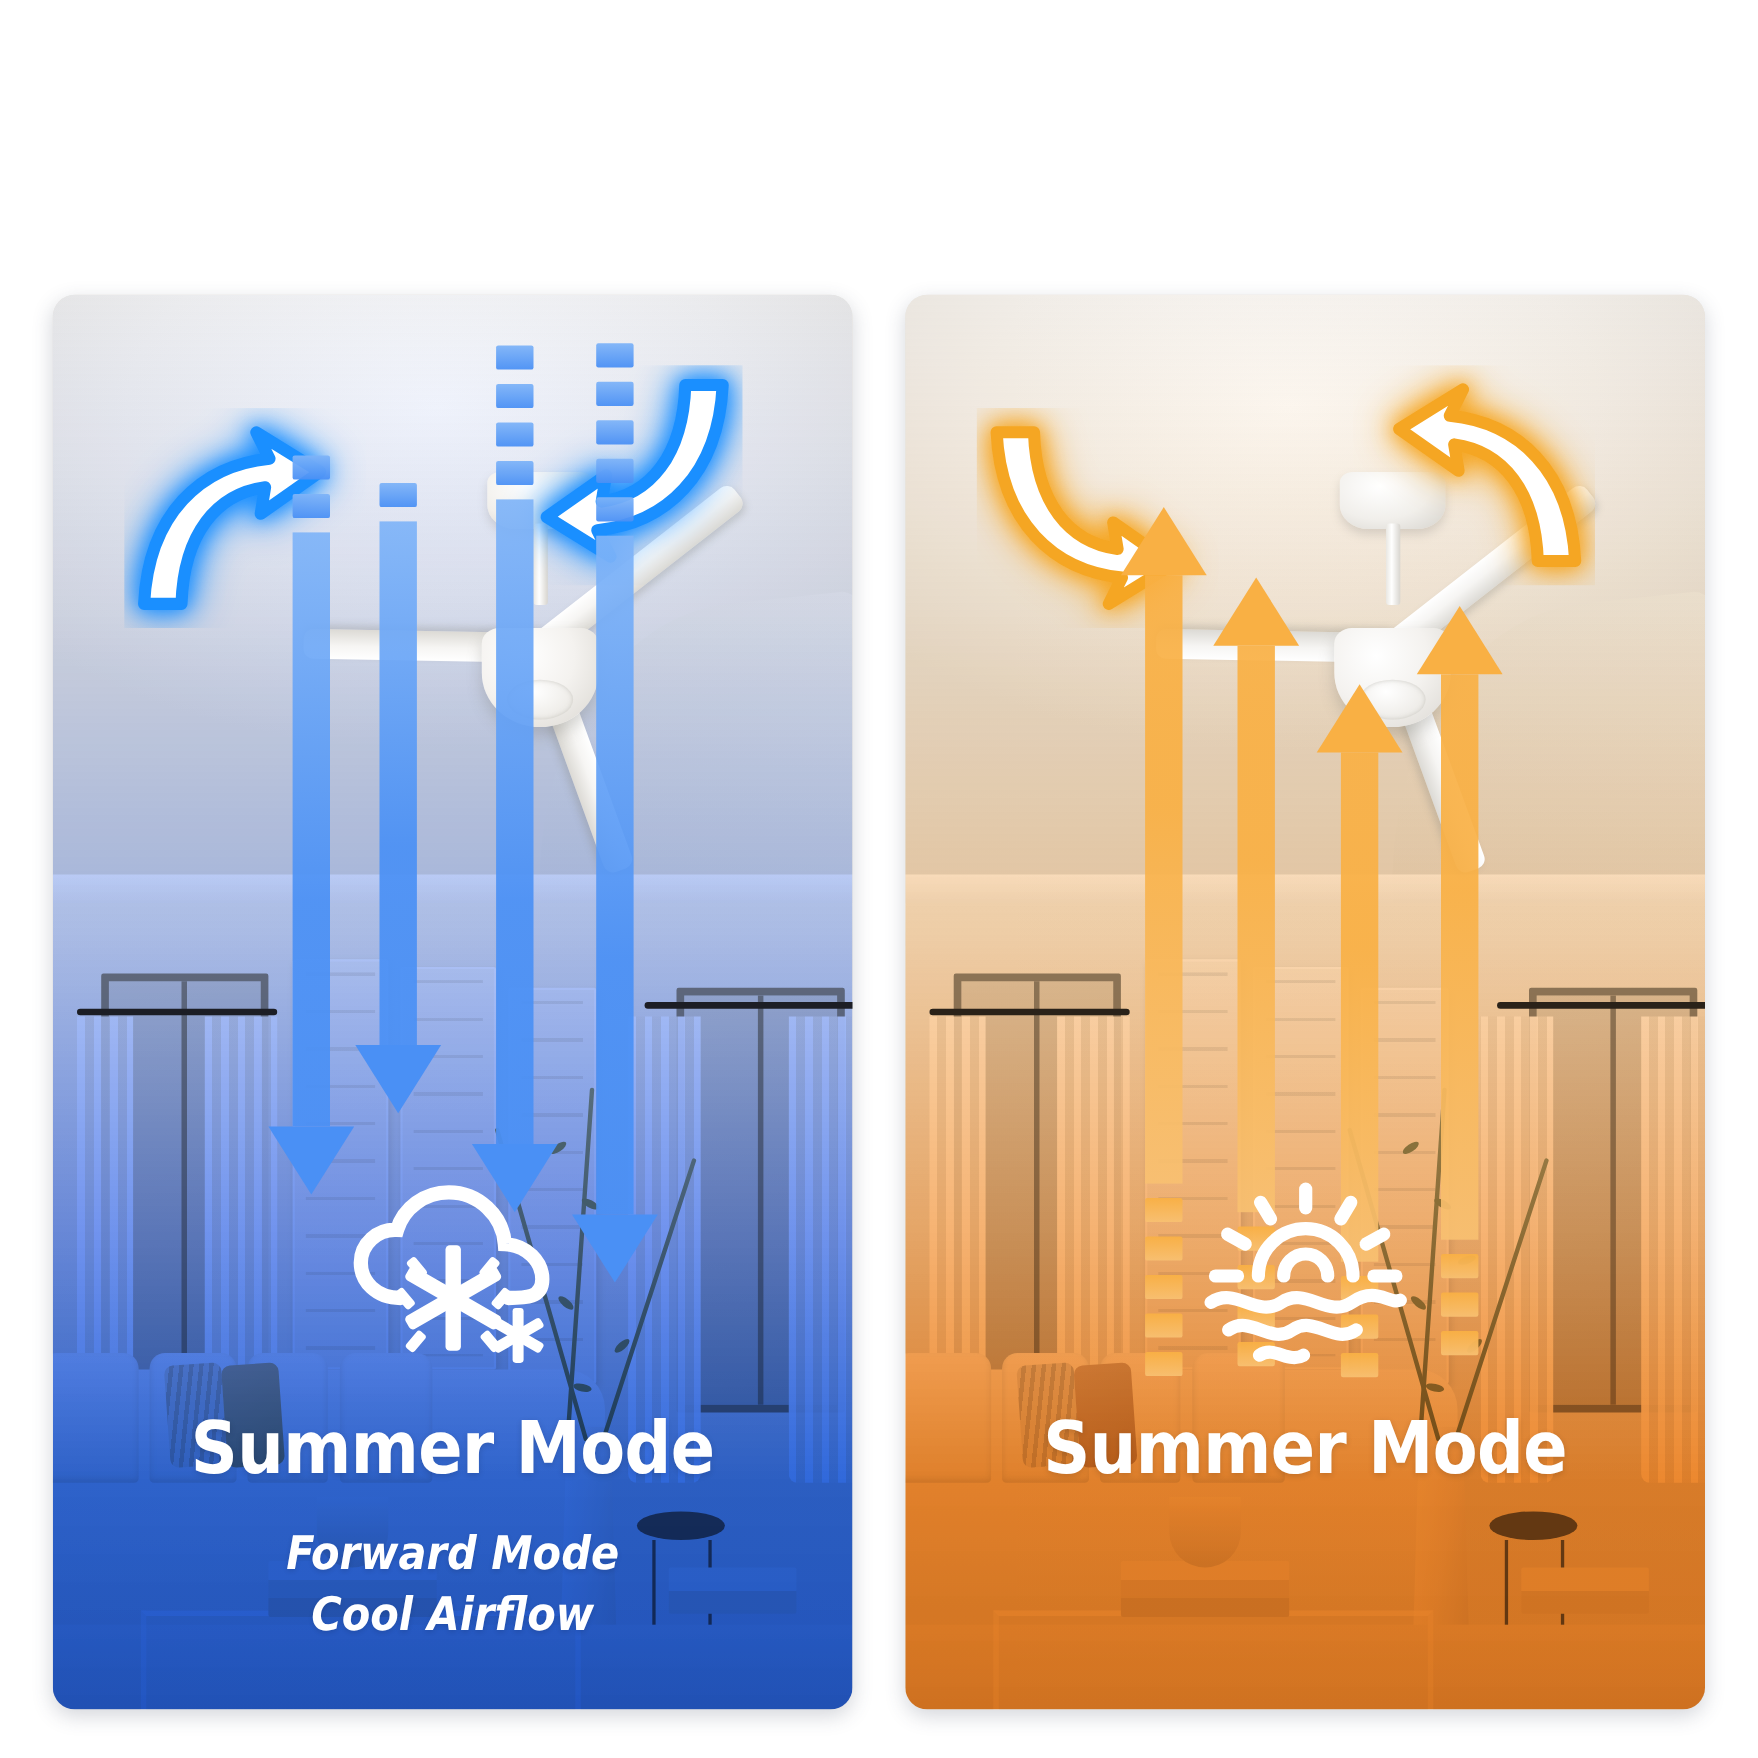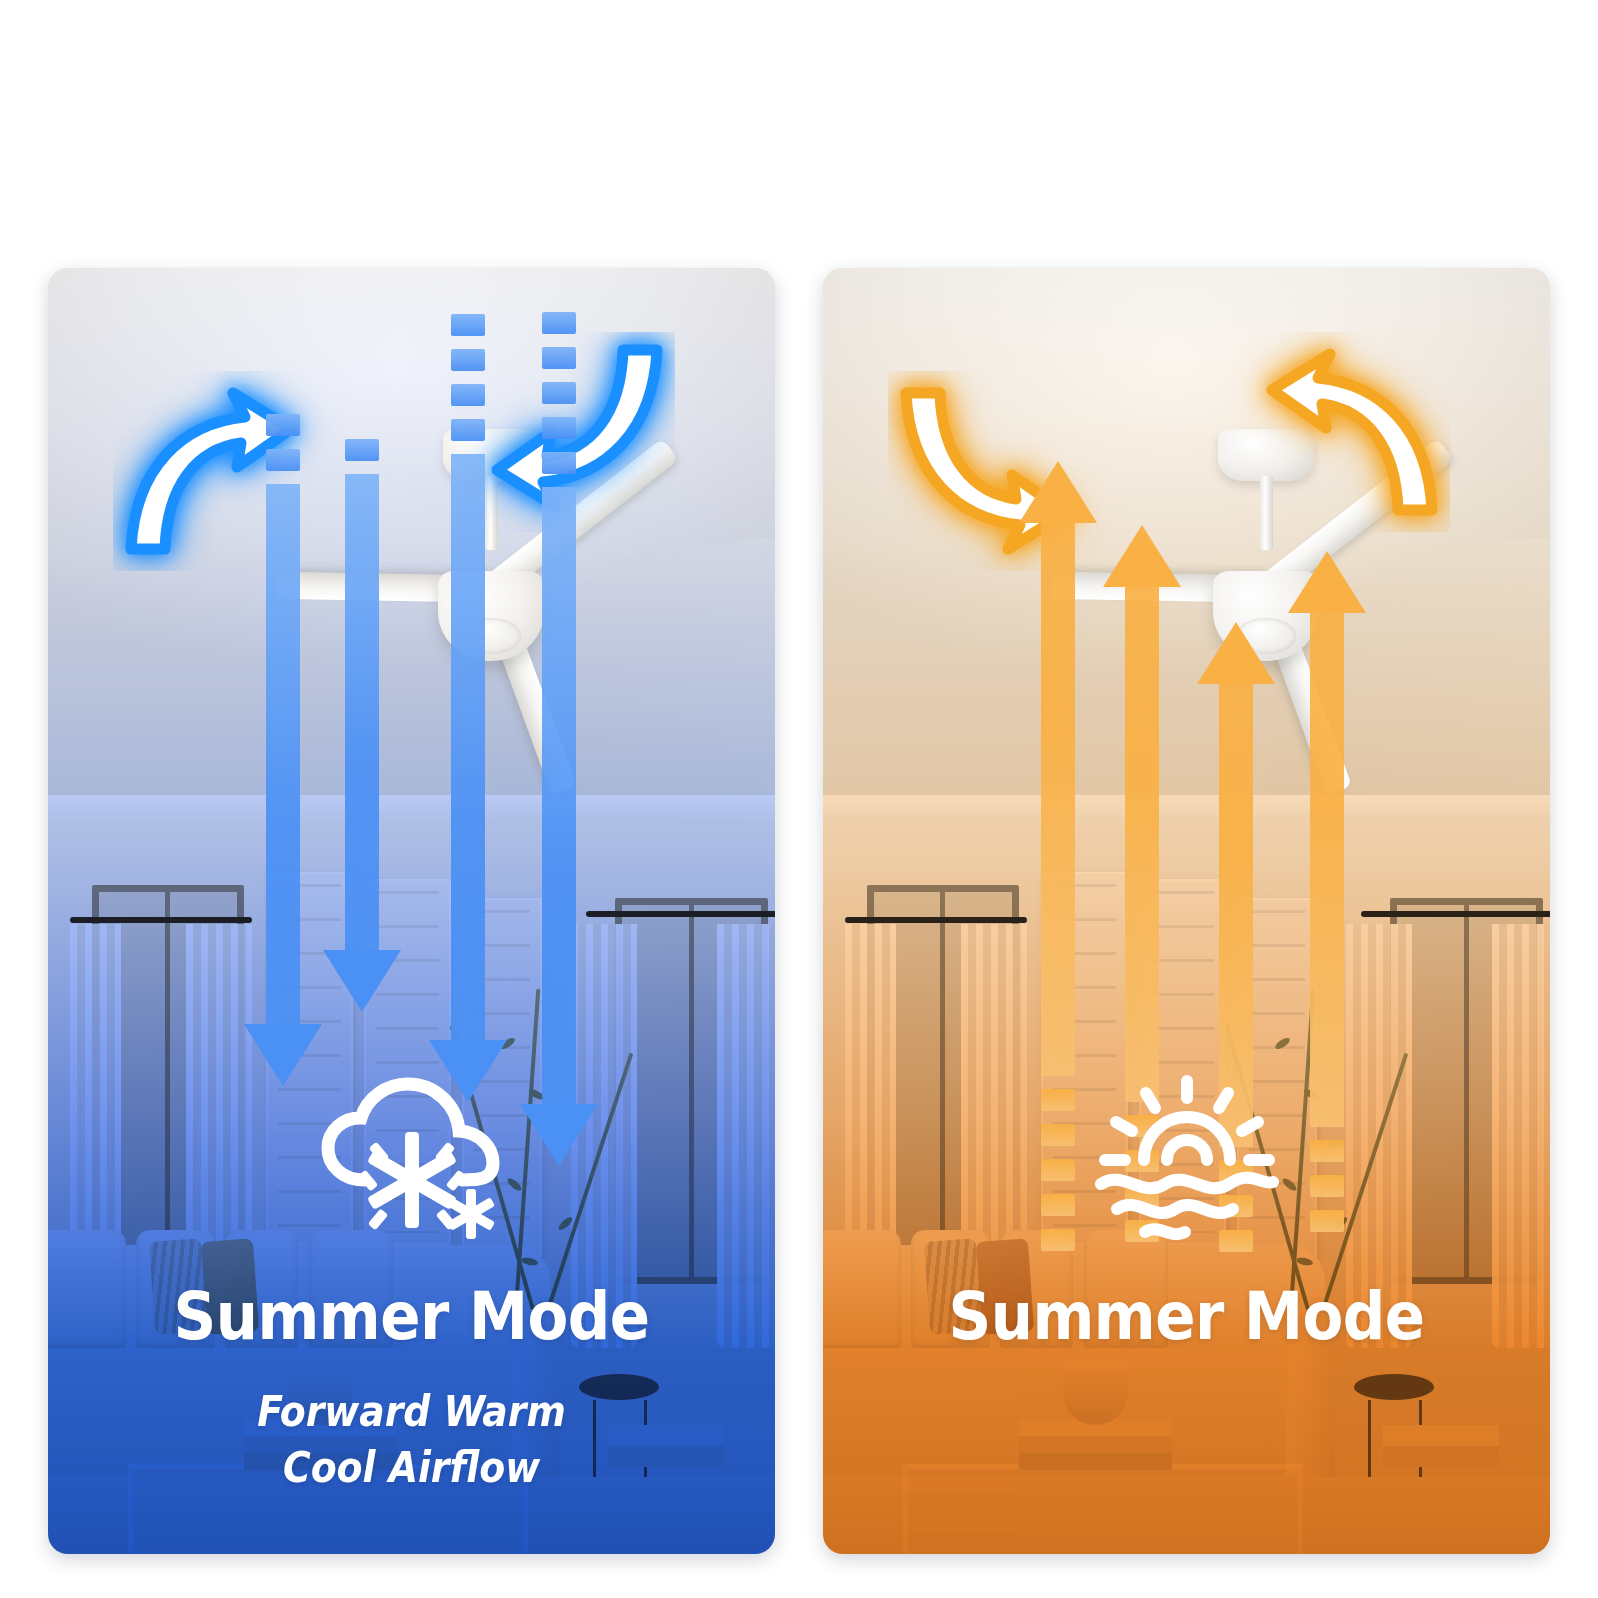--- a/index.html
+++ b/index.html
@@ -397,21 +397,21 @@
           <g fill="#ffffff" transform="translate(159,146)">
             <rect x="-5" y="-25" width="10" height="50" rx="3"></rect>
             <rect x="-5" y="-25" width="10" height="50" rx="3" transform="rotate(60)"></rect>
             <rect x="-5" y="-25" width="10" height="50" rx="3" transform="rotate(120)"></rect>
           </g>
         </svg>
       </div>
 
       <div class="mode-title">Summer Mode</div>
       <div class="mode-sub">
-        <div>Forward Warm</div>
+        <div>Forward Mode</div>
         <div>Cool Airflow</div>
       </div>
     </div>
 
     <div class="panel right">
       <div class="scene">
         <div class="ceiling"></div>
         <div class="ceiling-vault"></div>
         <div class="ceiling-edge"></div>
         <div class="wall"></div>

